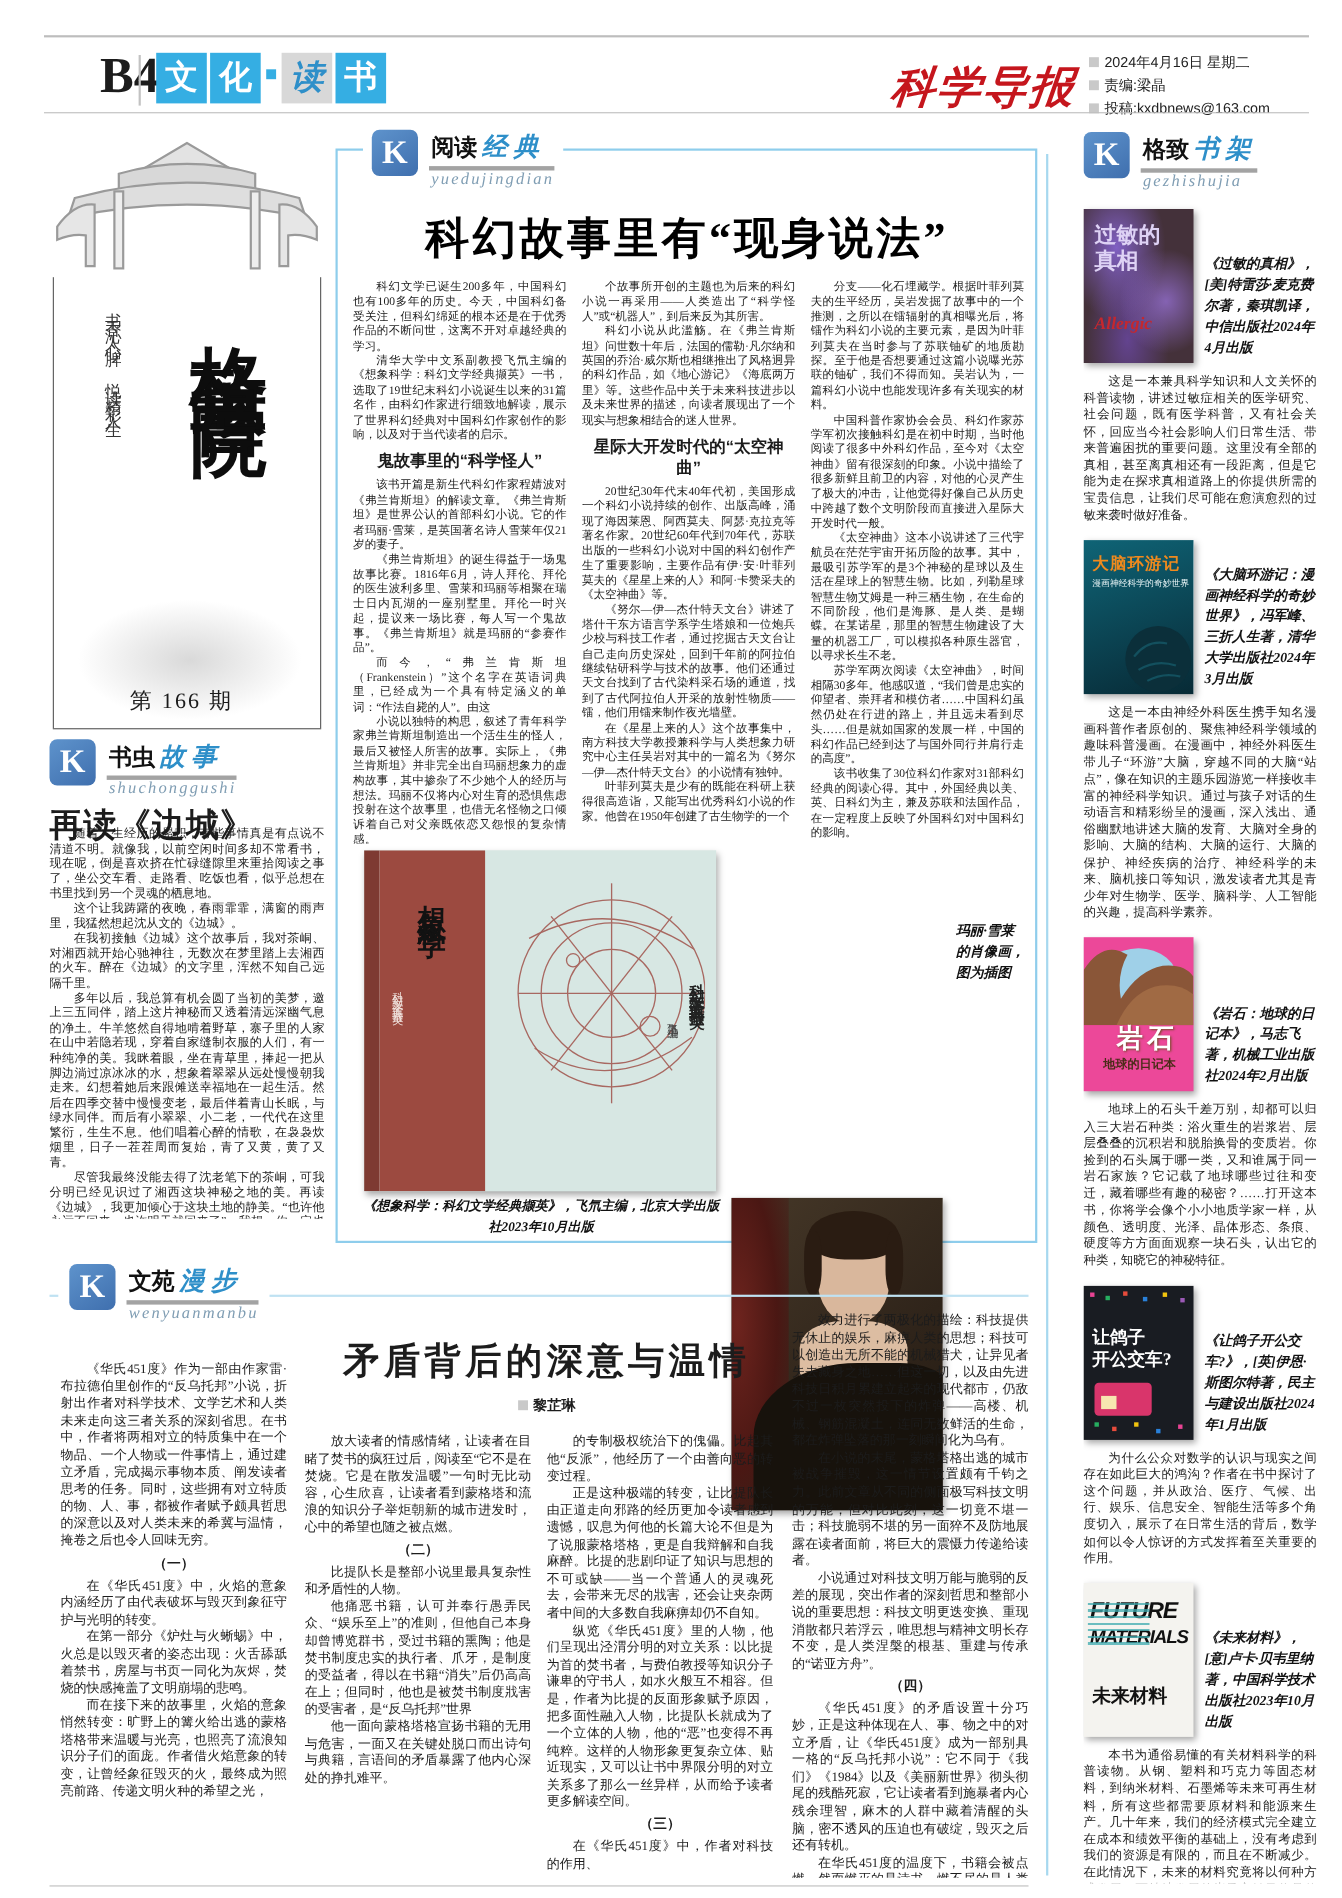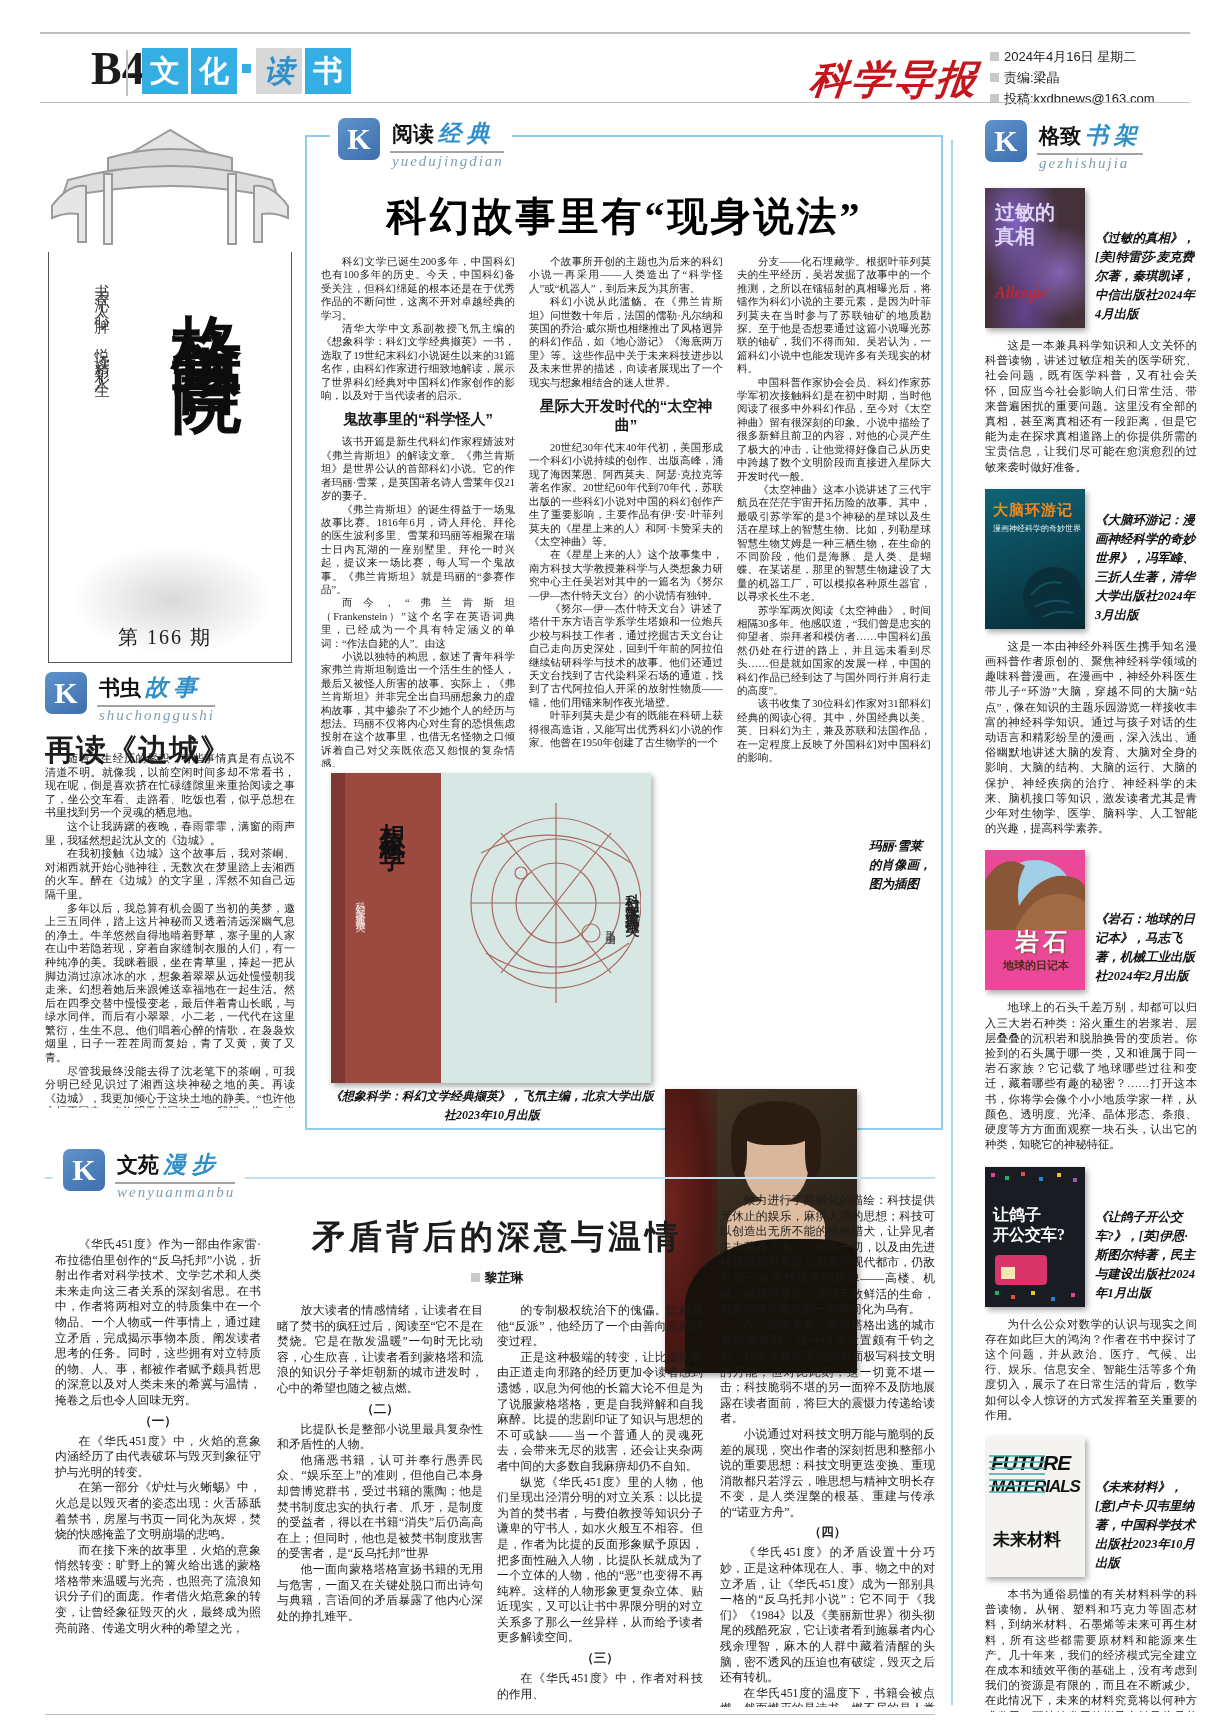--- a/index.html
+++ b/index.html
@@ -25,21 +25,21 @@
                 font-family:"Liberation Serif",serif; }
   .mast-slogan { font-size:15px; letter-spacing:7px; color:#333; }
   .issue { font-size:20px; letter-spacing:2px; }
   .mastline { position:absolute; background:#555; }
   .fadeblob { position:absolute; background:radial-gradient(ellipse at center, #d9d9d9 0%, rgba(217,217,217,0) 70%); }
   
   .slogo { display:flex; align-items:flex-start; gap:10px; background:#fff; }
   .kbox { width:42px; height:42px; background:linear-gradient(145deg,#5e93cc,#3f6fae); border-radius:7px;
           color:#fff; font-weight:bold; font-size:30px; text-align:center; line-height:42px;
           font-family:"Liberation Serif",serif; flex:0 0 auto; }
-  .stitle { border-bottom:2px solid #a3a3a3; padding:0 6px 2px 2px; white-space:nowrap; }
+  .stitle { border-bottom:4px solid #a3a3a3; padding:0 6px 2px 2px; white-space:nowrap; }
   .st1 { font-size:21px; font-weight:900; font-family:"Liberation Sans",sans-serif; color:#111; }
   .st2 { font-size:23px; font-weight:bold; font-style:italic; color:#2e8fc9; }
   .spy { font-size:15px; font-style:italic; color:#7f9db3; letter-spacing:2px; padding-left:2px; }
   
   .para { text-indent:2em; text-align:justify; }
   .m { font-size:10.5px; line-height:13.4px; }
   .b { font-size:11px;  line-height:13.6px; }
   .e { font-size:11.8px; line-height:15.6px; }
   .r { font-size:11.3px; line-height:15.2px; }
   .subhead { font-weight:900; font-size:15px; text-align:center; margin:8px 0 6px;
@@ -130,22 +130,22 @@
         </div>
     </div>
     <div class="mcol">
       <div>
           <p class="para m">个故事所开创的主题也为后来的科幻小说一再采用——人类造出了“科学怪人”或“机器人”，到后来反为其所害。</p>
           <p class="para m">科幻小说从此滥觞。在《弗兰肯斯坦》问世数十年后，法国的儒勒·凡尔纳和英国的乔治·威尔斯也相继推出了风格迥异的科幻作品，如《地心游记》《海底两万里》等。这些作品中关于未来科技进步以及未来世界的描述，向读者展现出了一个现实与想象相结合的迷人世界。</p>
         </div>
       <div class="subhead">星际大开发时代的“太空神曲”</div>
       <div>
           <p class="para m">20世纪30年代末40年代初，美国形成一个科幻小说持续的创作、出版高峰，涌现了海因莱恩、阿西莫夫、阿瑟·克拉克等著名作家。20世纪60年代到70年代，苏联出版的一些科幻小说对中国的科幻创作产生了重要影响，主要作品有伊·安·叶菲列莫夫的《星星上来的人》和阿·卡赞采夫的《太空神曲》等。</p>
+          <p class="para m">《努尔—伊—杰什特天文台》讲述了塔什干东方语言学系学生塔娘和一位炮兵少校与科技工作者，通过挖掘古天文台让自己走向历史深处，回到千年前的阿拉伯继续钻研科学与技术的故事。他们还通过天文台找到了古代染料采石场的通道，找到了古代阿拉伯人开采的放射性物质——镭，他们用镭来制作夜光墙壁。</p>
           <p class="para m">在《星星上来的人》这个故事集中，南方科技大学教授兼科学与人类想象力研究中心主任吴岩对其中的一篇名为《努尔—伊—杰什特天文台》的小说情有独钟。</p>
-          <p class="para m">《努尔—伊—杰什特天文台》讲述了塔什干东方语言学系学生塔娘和一位炮兵少校与科技工作者，通过挖掘古天文台让自己走向历史深处，回到千年前的阿拉伯继续钻研科学与技术的故事。他们还通过天文台找到了古代染料采石场的通道，找到了古代阿拉伯人开采的放射性物质——镭，他们用镭来制作夜光墙壁。</p>
           <p class="para m">叶菲列莫夫是少有的既能在科研上获得很高造诣，又能写出优秀科幻小说的作家。他曾在1950年创建了古生物学的一个</p>
         </div>
     </div>
     <div class="mcol">
       <div>
           <p class="para m">分支——化石埋藏学。根据叶菲列莫夫的生平经历，吴岩发掘了故事中的一个推测，之所以在镭辐射的真相曝光后，将镭作为科幻小说的主要元素，是因为叶菲列莫夫在当时参与了苏联铀矿的地质勘探。至于他是否想要通过这篇小说曝光苏联的铀矿，我们不得而知。吴岩认为，一篇科幻小说中也能发现许多有关现实的材料。</p>
           <p class="para m">中国科普作家协会会员、科幻作家苏学军初次接触科幻是在初中时期，当时他阅读了很多中外科幻作品，至今对《太空神曲》留有很深刻的印象。小说中描绘了很多新鲜且前卫的内容，对他的心灵产生了极大的冲击，让他觉得好像自己从历史中跨越了数个文明阶段而直接进入星际大开发时代一般。</p>
           <p class="para m">《太空神曲》这本小说讲述了三代宇航员在茫茫宇宙开拓历险的故事。其中，最吸引苏学军的是3个神秘的星球以及生活在星球上的智慧生物。比如，列勒星球智慧生物艾姆是一种三栖生物，在生命的不同阶段，他们是海豚、是人类、是蝴蝶。在某诺星，那里的智慧生物建设了大量的机器工厂，可以模拟各种原生器官，以寻求长生不老。</p>
           <p class="para m">苏学军两次阅读《太空神曲》，时间相隔30多年。他感叹道，“我们曾是忠实的仰望者、崇拜者和模仿者……中国科幻虽然仍处在行进的路上，并且远未看到尽头……但是就如国家的发展一样，中国的科幻作品已经到达了与国外同行并肩行走的高度”。</p>
           <p class="para m">该书收集了30位科幻作家对31部科幻经典的阅读心得。其中，外国经典以美、英、日科幻为主，兼及苏联和法国作品，在一定程度上反映了外国科幻对中国科幻的影响。</p>

